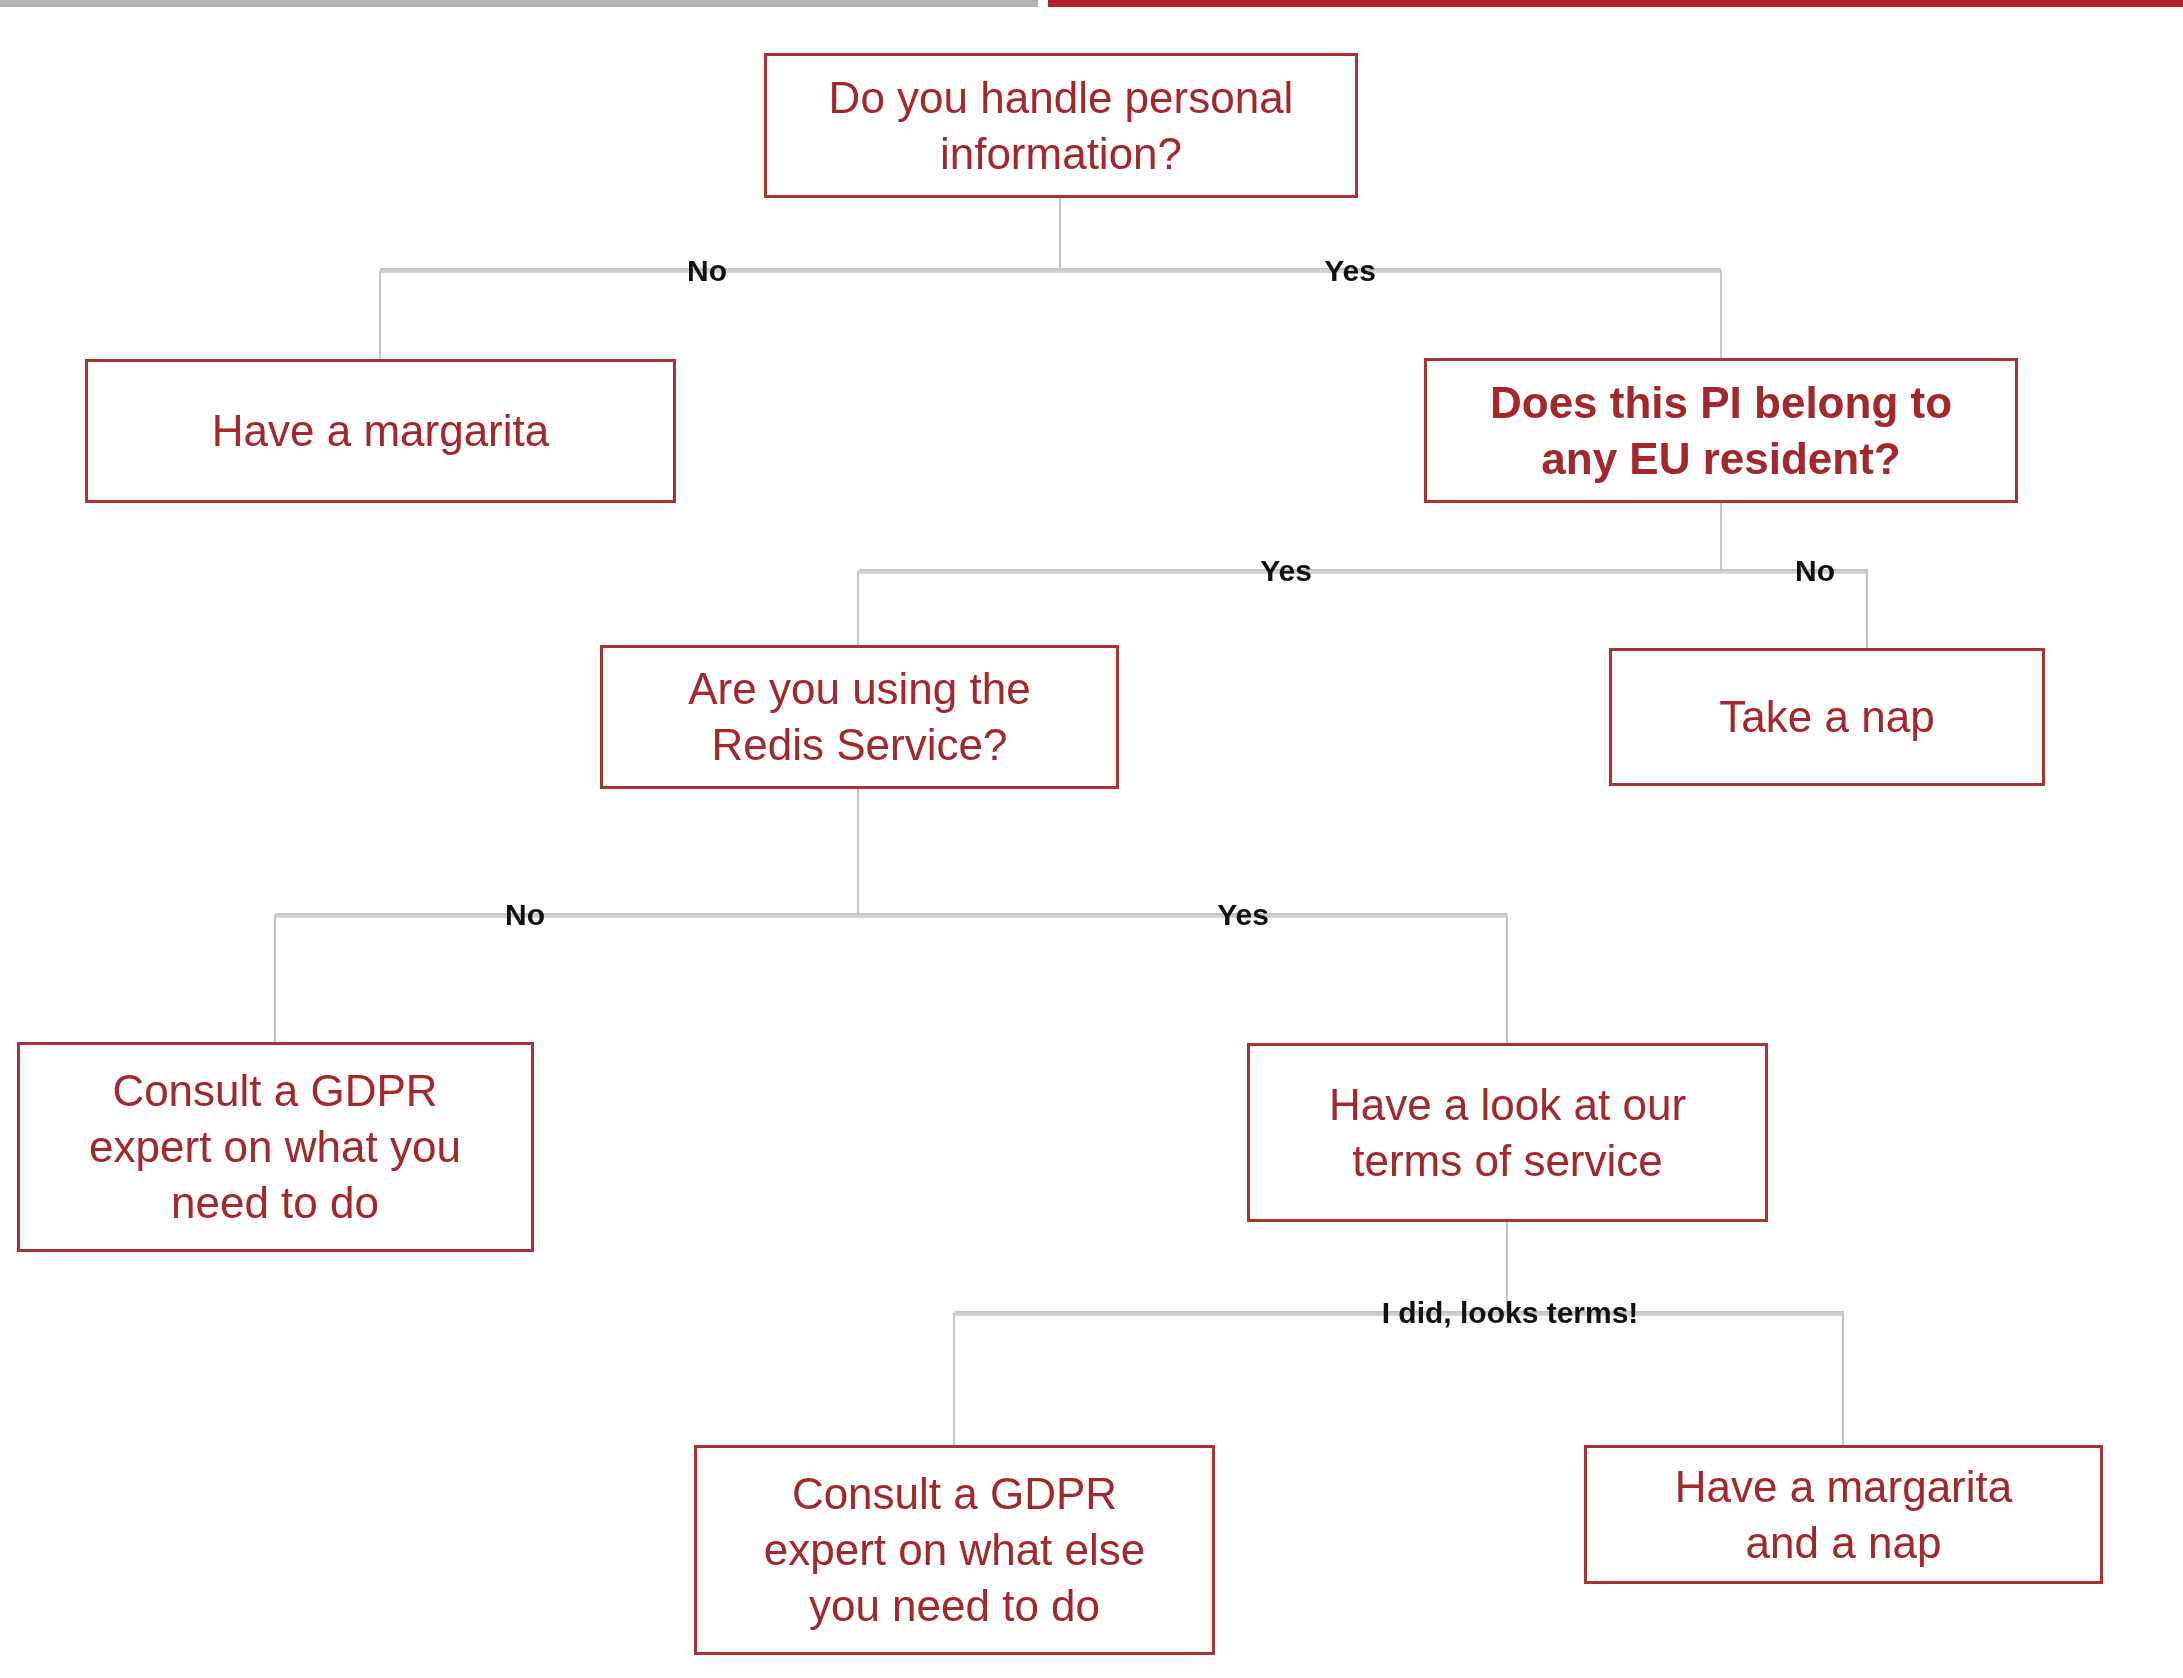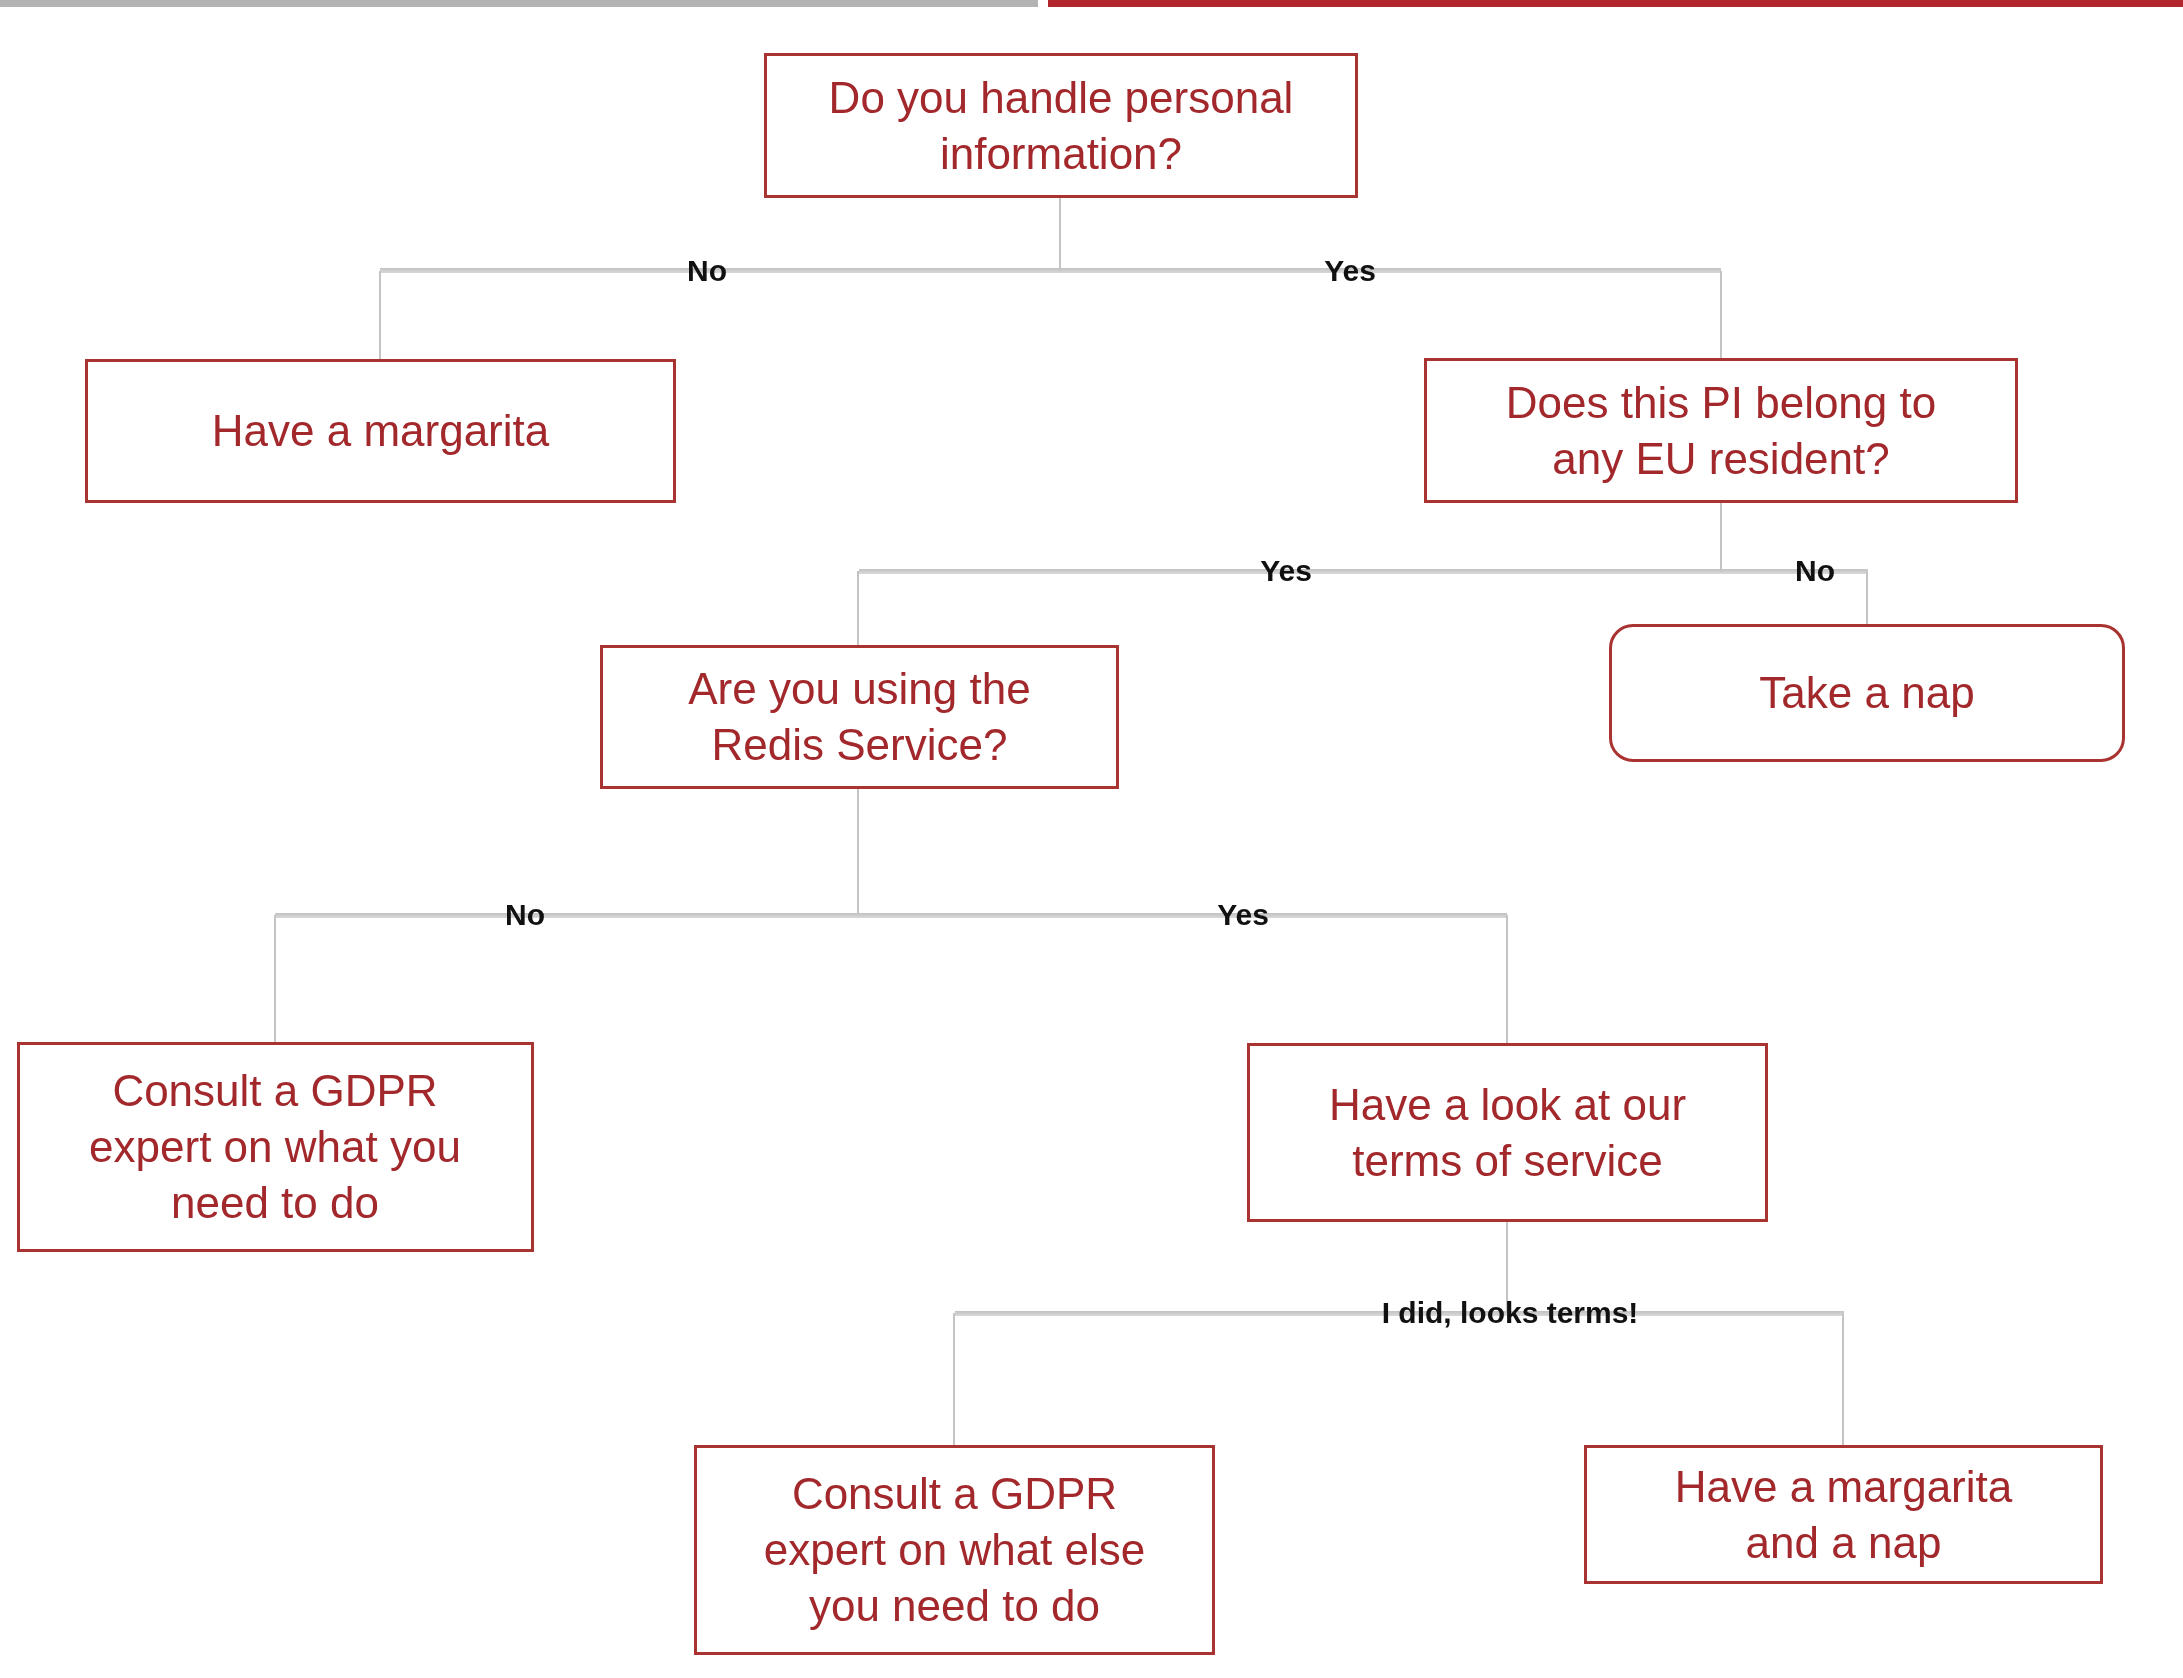--- a/index.html
+++ b/index.html
@@ -77,27 +77,27 @@
   <div class="v-line" style="left:1506px; top:915px; height:129px;"></div>
   <div class="v-line" style="left:1506px; top:1186px; height:127px;"></div>
   <div class="v-line" style="left:953px; top:1313px; height:132px;"></div>
   <div class="v-line" style="left:1842px; top:1313px; height:132px;"></div>
 
   <div class="node" style="left:764px; top:53px; width:594px; height:145px;">Do you handle personal
 information?</div>
 
   <div class="node" style="left:85px; top:359px; width:591px; height:144px;">Have a margarita</div>
 
-  <div class="node" style="left:1424px; top:358px; width:594px; height:145px;">Does this PI belong to
+  <div class="node" style="left:1424px; top:358px; width:594px; height:145px;font-weight:bold;">Does this PI belong to
 any EU resident?</div>
 
   <div class="node" style="left:600px; top:645px; width:519px; height:144px;">Are you using the
 Redis Service?</div>
 
-  <div class="node" style="left:1609px; top:624px; width:516px; height:138px;border-radius:24px;">Take a nap</div>
+  <div class="node" style="left:1609px; top:648px; width:436px; height:138px;">Take a nap</div>
 
   <div class="node" style="left:16.5px; top:1042px; width:517px; height:210px;">Consult a GDPR
 expert on what you
 need to do</div>
 
   <div class="node" style="left:1247px; top:1043px; width:521px; height:179px;">Have a look at our
 terms of service</div>
 
   <div class="node" style="left:694px; top:1445px; width:521px; height:210px;">Consult a GDPR
 expert on what else

